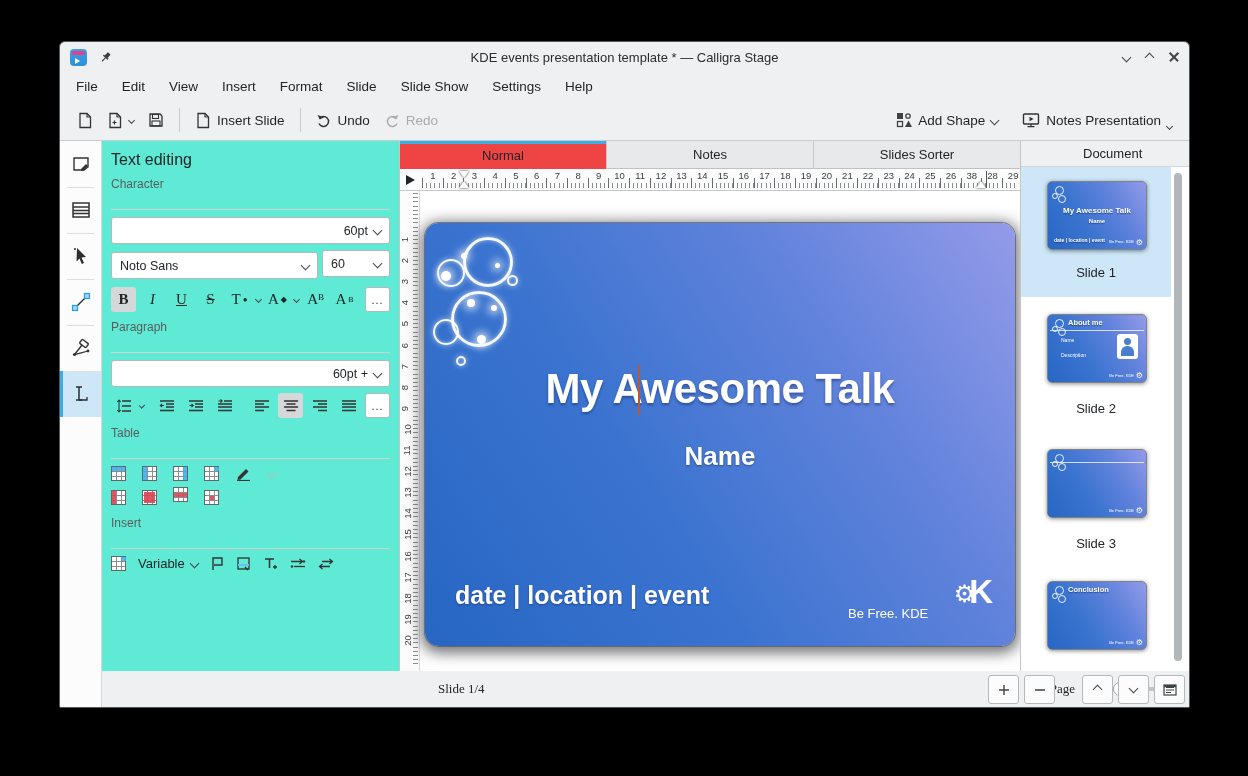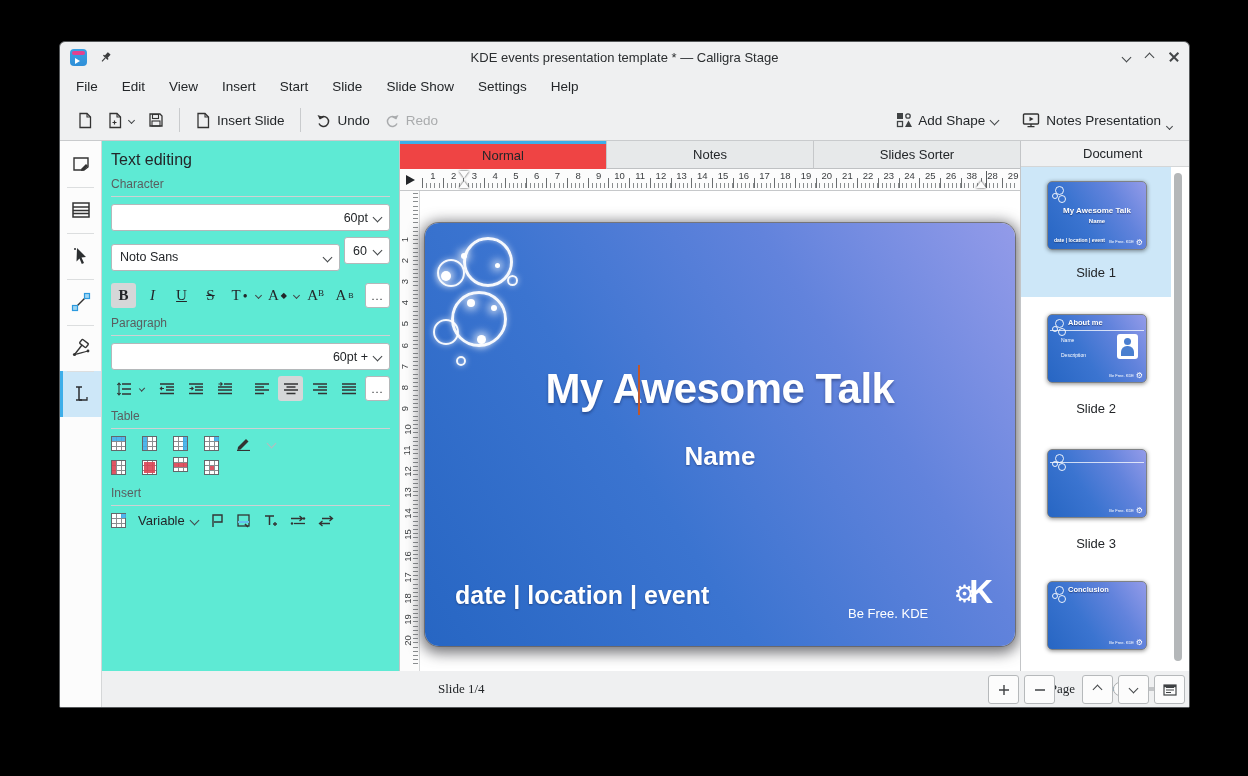--- a/index.html
+++ b/index.html
@@ -40,21 +40,21 @@
   
   .tools { position:absolute; left:0; top:0; bottom:0; width:42px; background:#fcfcfc; border-right:1px solid #d5d7d8; }
   .tool { position:relative; height:46px; display:flex; align-items:center; justify-content:center; }
   .tool + .tool::before { content:""; position:absolute; top:0; left:7px; right:7px; height:1px; background:#dcdedf; }
   .tool.active { background:#cde7f8; }
   .tool.active::after { content:""; position:absolute; left:0; top:0; bottom:0; width:3px; background:#3daee9; }
 
   
   .panel { position:absolute; left:42px; top:0; width:298px; bottom:0; background:#5eead4; border-right:1px solid #c3c5c7; padding:10px 9px 0 9px; }
   .panel h1 { font-size:16px; font-weight:400; color:#232629; margin-bottom:8px; }
-  .sec { font-size:12px; color:#5a5d5f; border-bottom:1px solid #cfd1d2; padding-bottom:5px; margin:8px 0 7px 0; }
+  .sec { font-size:12px; color:#5a5d5f; border-bottom:1px solid #cfd1d2; padding-bottom:18px; margin:8px 0 7px 0; }
   .combo { height:27px; background:#fff; border:1px solid #b4b8ba; border-radius:3px; display:flex; align-items:center; padding:0 8px; font-size:12.5px; margin-bottom:6px; }
   .combo .val { margin-left:auto; display:flex; align-items:center; gap:6px; }
   .row { display:flex; align-items:center; gap:4px; margin-bottom:6px; }
   .fbtn { min-width:25px; height:25px; display:flex; align-items:center; justify-content:center; border-radius:3px; font-size:13px; gap:2px; }
   .fbtn.on { background:#d5d7d8; }
   .fbtn.frame { background:#fff; border:1px solid #b4b8ba; font-size:11px; letter-spacing:1px; }
   .serif { font-family:"Liberation Serif", serif; font-size:15px; }
   .grid-ic { width:15px; height:15px; border:1px solid #63676a; position:relative; background:
       linear-gradient(#8a8d8f,#8a8d8f) 0 4px/100% 1px no-repeat,
       linear-gradient(#8a8d8f,#8a8d8f) 0 9px/100% 1px no-repeat,
@@ -162,21 +162,21 @@
       <span class="chv up"></span>
       <span class="xic"></span>
     </div>
   </div>
 
   <div class="menubar">
     <span>File</span>
     <span>Edit</span>
     <span>View</span>
     <span>Insert</span>
-    <span>Start</span>
+    <span>Format</span>
     <span>Slide</span>
     <span>Slide Show</span>
     <span>Settings</span>
     <span>Help</span>
   </div>
 
   <div class="toolbar">
     <div class="tbtn">
       <svg class="ic" width="16" height="17" viewBox="0 0 16 17">
           <path d="M3 1.5 h7 l3.5 3.5 v10.5 h-10.5z" fill="none" stroke="#333" stroke-width="1.3"></path>
@@ -299,21 +299,21 @@
             <span class="chv"></span>
           </span>
       </div>
       <div class="row">
         <div class="combo" style="flex:1;margin-bottom:0">
           <span>Noto Sans</span>
           <span class="val">
               <span class="chv"></span>
             </span>
         </div>
-        <div class="combo" style="width:46px;margin-bottom:13px">
+        <div class="combo" style="width:68px;margin-bottom:4px">
           <span>60</span>
           <span class="val">
               <span class="chv"></span>
             </span>
         </div>
       </div>
       <div class="row">
         <div class="fbtn on serif" style="font-weight:bold">B</div>
         <div class="fbtn serif" style="font-style:italic">I</div>
         <div class="fbtn serif" style="text-decoration:underline">U</div>

